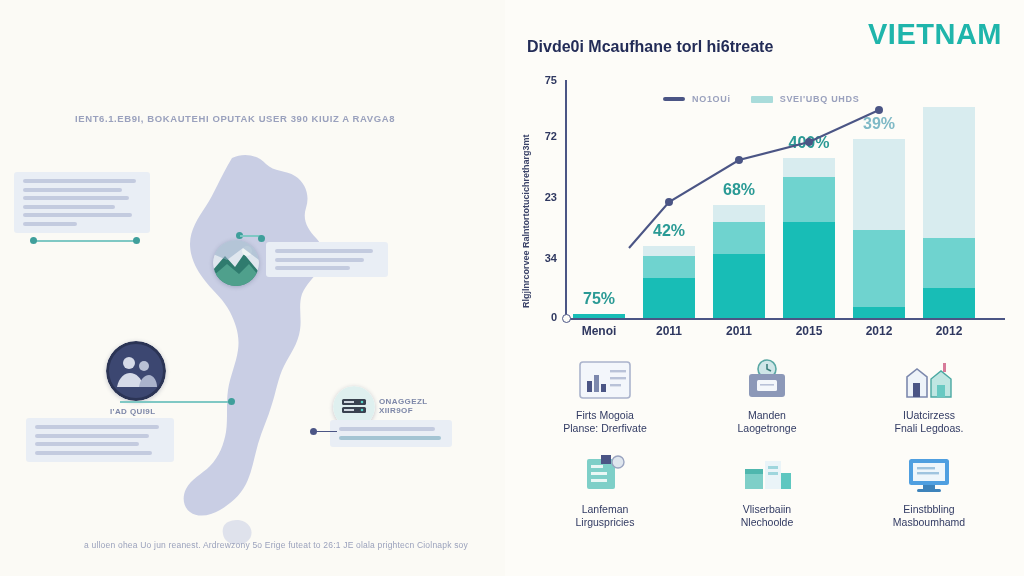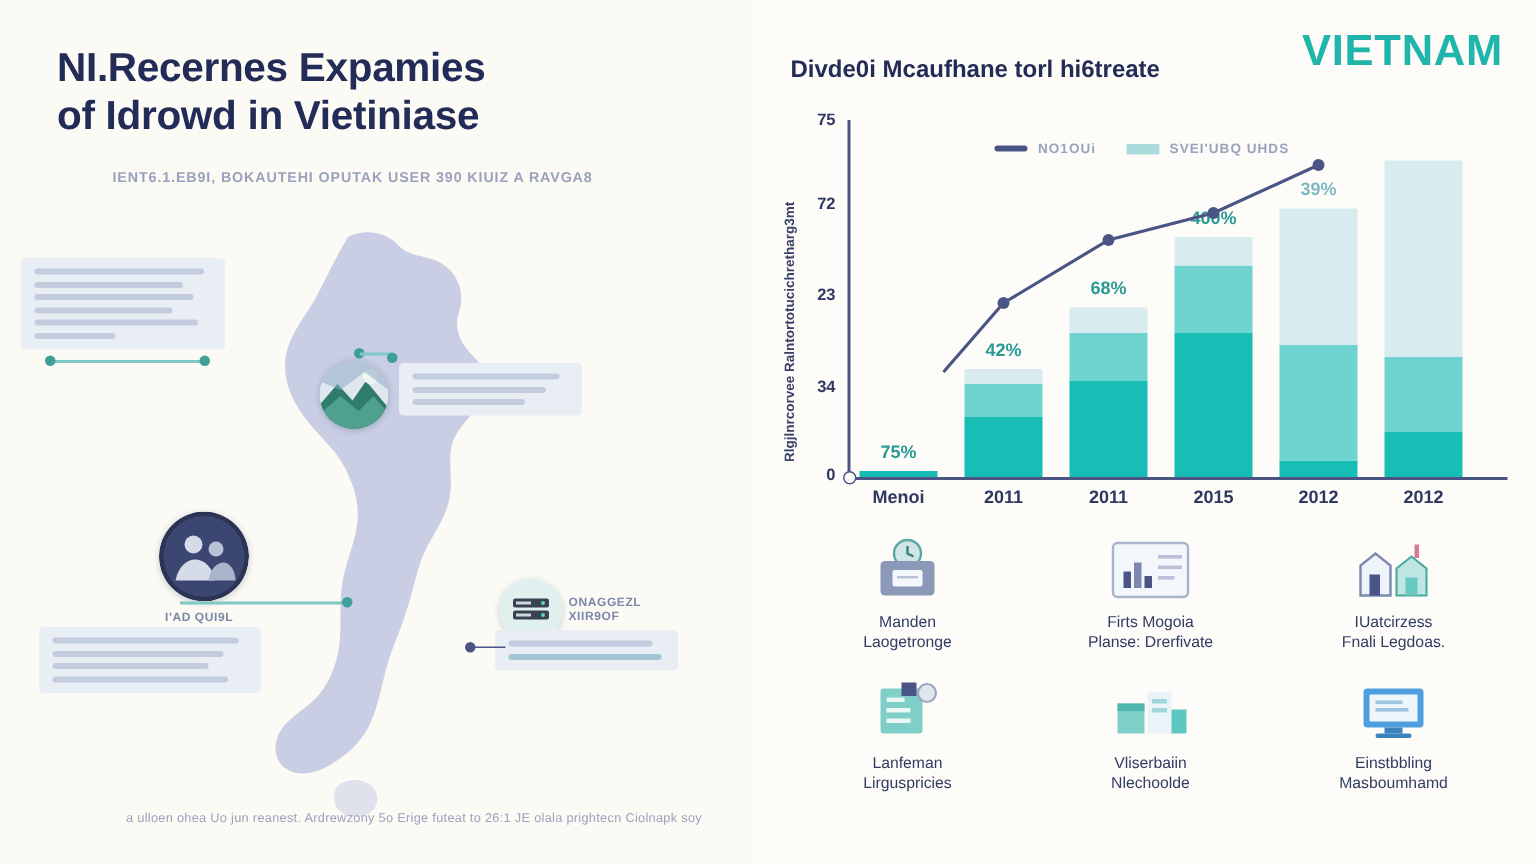--- a/index.html
+++ b/index.html
@@ -88,21 +88,21 @@
   .axis-h{position:absolute;left:42px;top:240px;width:440px;height:1.6px;background:#4b5585;}
   .origin-dot{position:absolute;left:39px;top:236px;width:7px;height:7px;border:1.4px solid #4b5585;border-radius:50%;background:#fdfcf8;}
 
   .plot{position:absolute;left:44px;top:2px;width:438px;height:238px;}
   .bar{position:absolute;bottom:0;}
   .seg{position:absolute;left:0;width:100%;}
   .seg.s1{background:#18bdb6;}
   .seg.s2{background:#6fd3cf;}
   .seg.s3{background:#d8ecef;}
   .bar-label{
-    position:absolute;font-size:12px;font-weight:bold;color:#2a9a95;
+    position:absolute;font-size:16px;font-weight:bold;color:#2a9a95;
     text-align:center;white-space:nowrap;
   }
   .xtick{
     position:absolute;top:244px;font-size:12px;color:#2f3860;
     text-align:center;font-weight:600;
   }
   .legend{position:absolute;left:96px;top:14px;display:flex;gap:20px;align-items:center;}
   .legend-item{display:flex;align-items:center;gap:7px;}
   .sw{width:22px;height:4px;border-radius:2px;}
   .legend-txt{font-size:9px;letter-spacing:.7px;color:#9aa1bd;font-weight:700;}
@@ -124,24 +124,20 @@
     color:#323b63;width:140px;
   }
 </style>
 </head>
 <body>
 
 <div class="page">
 
   <div class="left-panel">
 
-    <div class="title">
-      <div>NI.Recernes Expamies</div>
-      <div>of Idrowd in Vietiniase</div>
-    </div>
 
     <div class="subtitle">IENT6.1.EB9I, BOKAUTEHI OPUTAK USER 390 KIUIZ A RAVGA8</div>
 
     <div class="map-wrap">
       <svg width="250" height="400" viewBox="0 0 250 400">
         <path fill="#c9cee4" d="
           M92,8 C104,2 118,5 126,14 C134,22 146,20 155,26
           C166,33 170,46 166,58 C162,70 168,80 176,88
           C184,96 186,108 180,118 C174,128 166,134 162,144
           C158,156 162,168 160,180 C158,194 150,204 144,216
@@ -319,54 +315,54 @@
         <div class="xtick" style="left:280px;width:64px;">2012</div>
         <div class="xtick" style="left:350px;width:64px;">2012</div>
       </div>
     </div>
 
     <div class="icon-grid">
 
       <div class="icon-cell">
         <div class="icon-box">
           <svg width="56" height="42" viewBox="0 0 56 42">
-            <circle cx="28" cy="10" r="9" fill="#cfe6e8" stroke="#5aa8a4" stroke-width="1.6"></circle>
-            <path d="M28,5 L28,10 L32,12" stroke="#3d7f7c" stroke-width="1.6" fill="none"></path>
-            <rect x="10" y="15" width="36" height="23" rx="3" fill="#8c98b8"></rect>
-            <rect x="18" y="21" width="20" height="11" rx="1.5" fill="#f4f7fb"></rect>
-            <rect x="21" y="25" width="14" height="1.6" fill="#b9c2d8"></rect>
-          </svg>
-        </div>
-        <div class="icon-cap">
-          <div>Manden</div>
-          <div>Laogetronge</div>
-        </div>
-      </div>
-
-      <div class="icon-cell">
-        <div class="icon-box">
-          <svg width="56" height="42" viewBox="0 0 56 42">
             <rect x="3" y="3" width="50" height="36" rx="3" fill="#f3f6fb" stroke="#aab3cc" stroke-width="1.6"></rect>
             <rect x="10" y="22" width="5" height="11" fill="#4b5585"></rect>
             <rect x="17" y="16" width="5" height="17" fill="#7c88ad"></rect>
             <rect x="24" y="25" width="5" height="8" fill="#4b5585"></rect>
             <rect x="33" y="11" width="16" height="2.4" fill="#b9c2d8"></rect>
             <rect x="33" y="18" width="16" height="2.4" fill="#b9c2d8"></rect>
             <rect x="33" y="25" width="11" height="2.4" fill="#b9c2d8"></rect>
           </svg>
         </div>
         <div class="icon-cap">
           <div>Firts Mogoia</div>
           <div>Planse: Drerfivate</div>
         </div>
       </div>
 
       <div class="icon-cell">
         <div class="icon-box">
           <svg width="56" height="42" viewBox="0 0 56 42">
+            <circle cx="28" cy="10" r="9" fill="#cfe6e8" stroke="#5aa8a4" stroke-width="1.6"></circle>
+            <path d="M28,5 L28,10 L32,12" stroke="#3d7f7c" stroke-width="1.6" fill="none"></path>
+            <rect x="10" y="15" width="36" height="23" rx="3" fill="#8c98b8"></rect>
+            <rect x="18" y="21" width="20" height="11" rx="1.5" fill="#f4f7fb"></rect>
+            <rect x="21" y="25" width="14" height="1.6" fill="#b9c2d8"></rect>
+          </svg>
+        </div>
+        <div class="icon-cap">
+          <div>Manden</div>
+          <div>Laogetronge</div>
+        </div>
+      </div>
+
+      <div class="icon-cell">
+        <div class="icon-box">
+          <svg width="56" height="42" viewBox="0 0 56 42">
             <path d="M6,38 L6,18 L16,10 L26,18 L26,38 Z" fill="#eef3f9" stroke="#7c88ad" stroke-width="1.6"></path>
             <rect x="12" y="24" width="7" height="14" fill="#4b5585"></rect>
             <path d="M30,38 L30,20 L40,12 L50,20 L50,38 Z" fill="#bfe6e2" stroke="#4aa8a2" stroke-width="1.4"></path>
             <rect x="36" y="26" width="8" height="12" fill="#68c9c2"></rect>
             <rect x="42" y="4" width="3" height="9" fill="#d77b9a"></rect>
           </svg>
         </div>
         <div class="icon-cap">
           <div>IUatcirzess</div>
           <div>Fnali Legdoas.</div>

